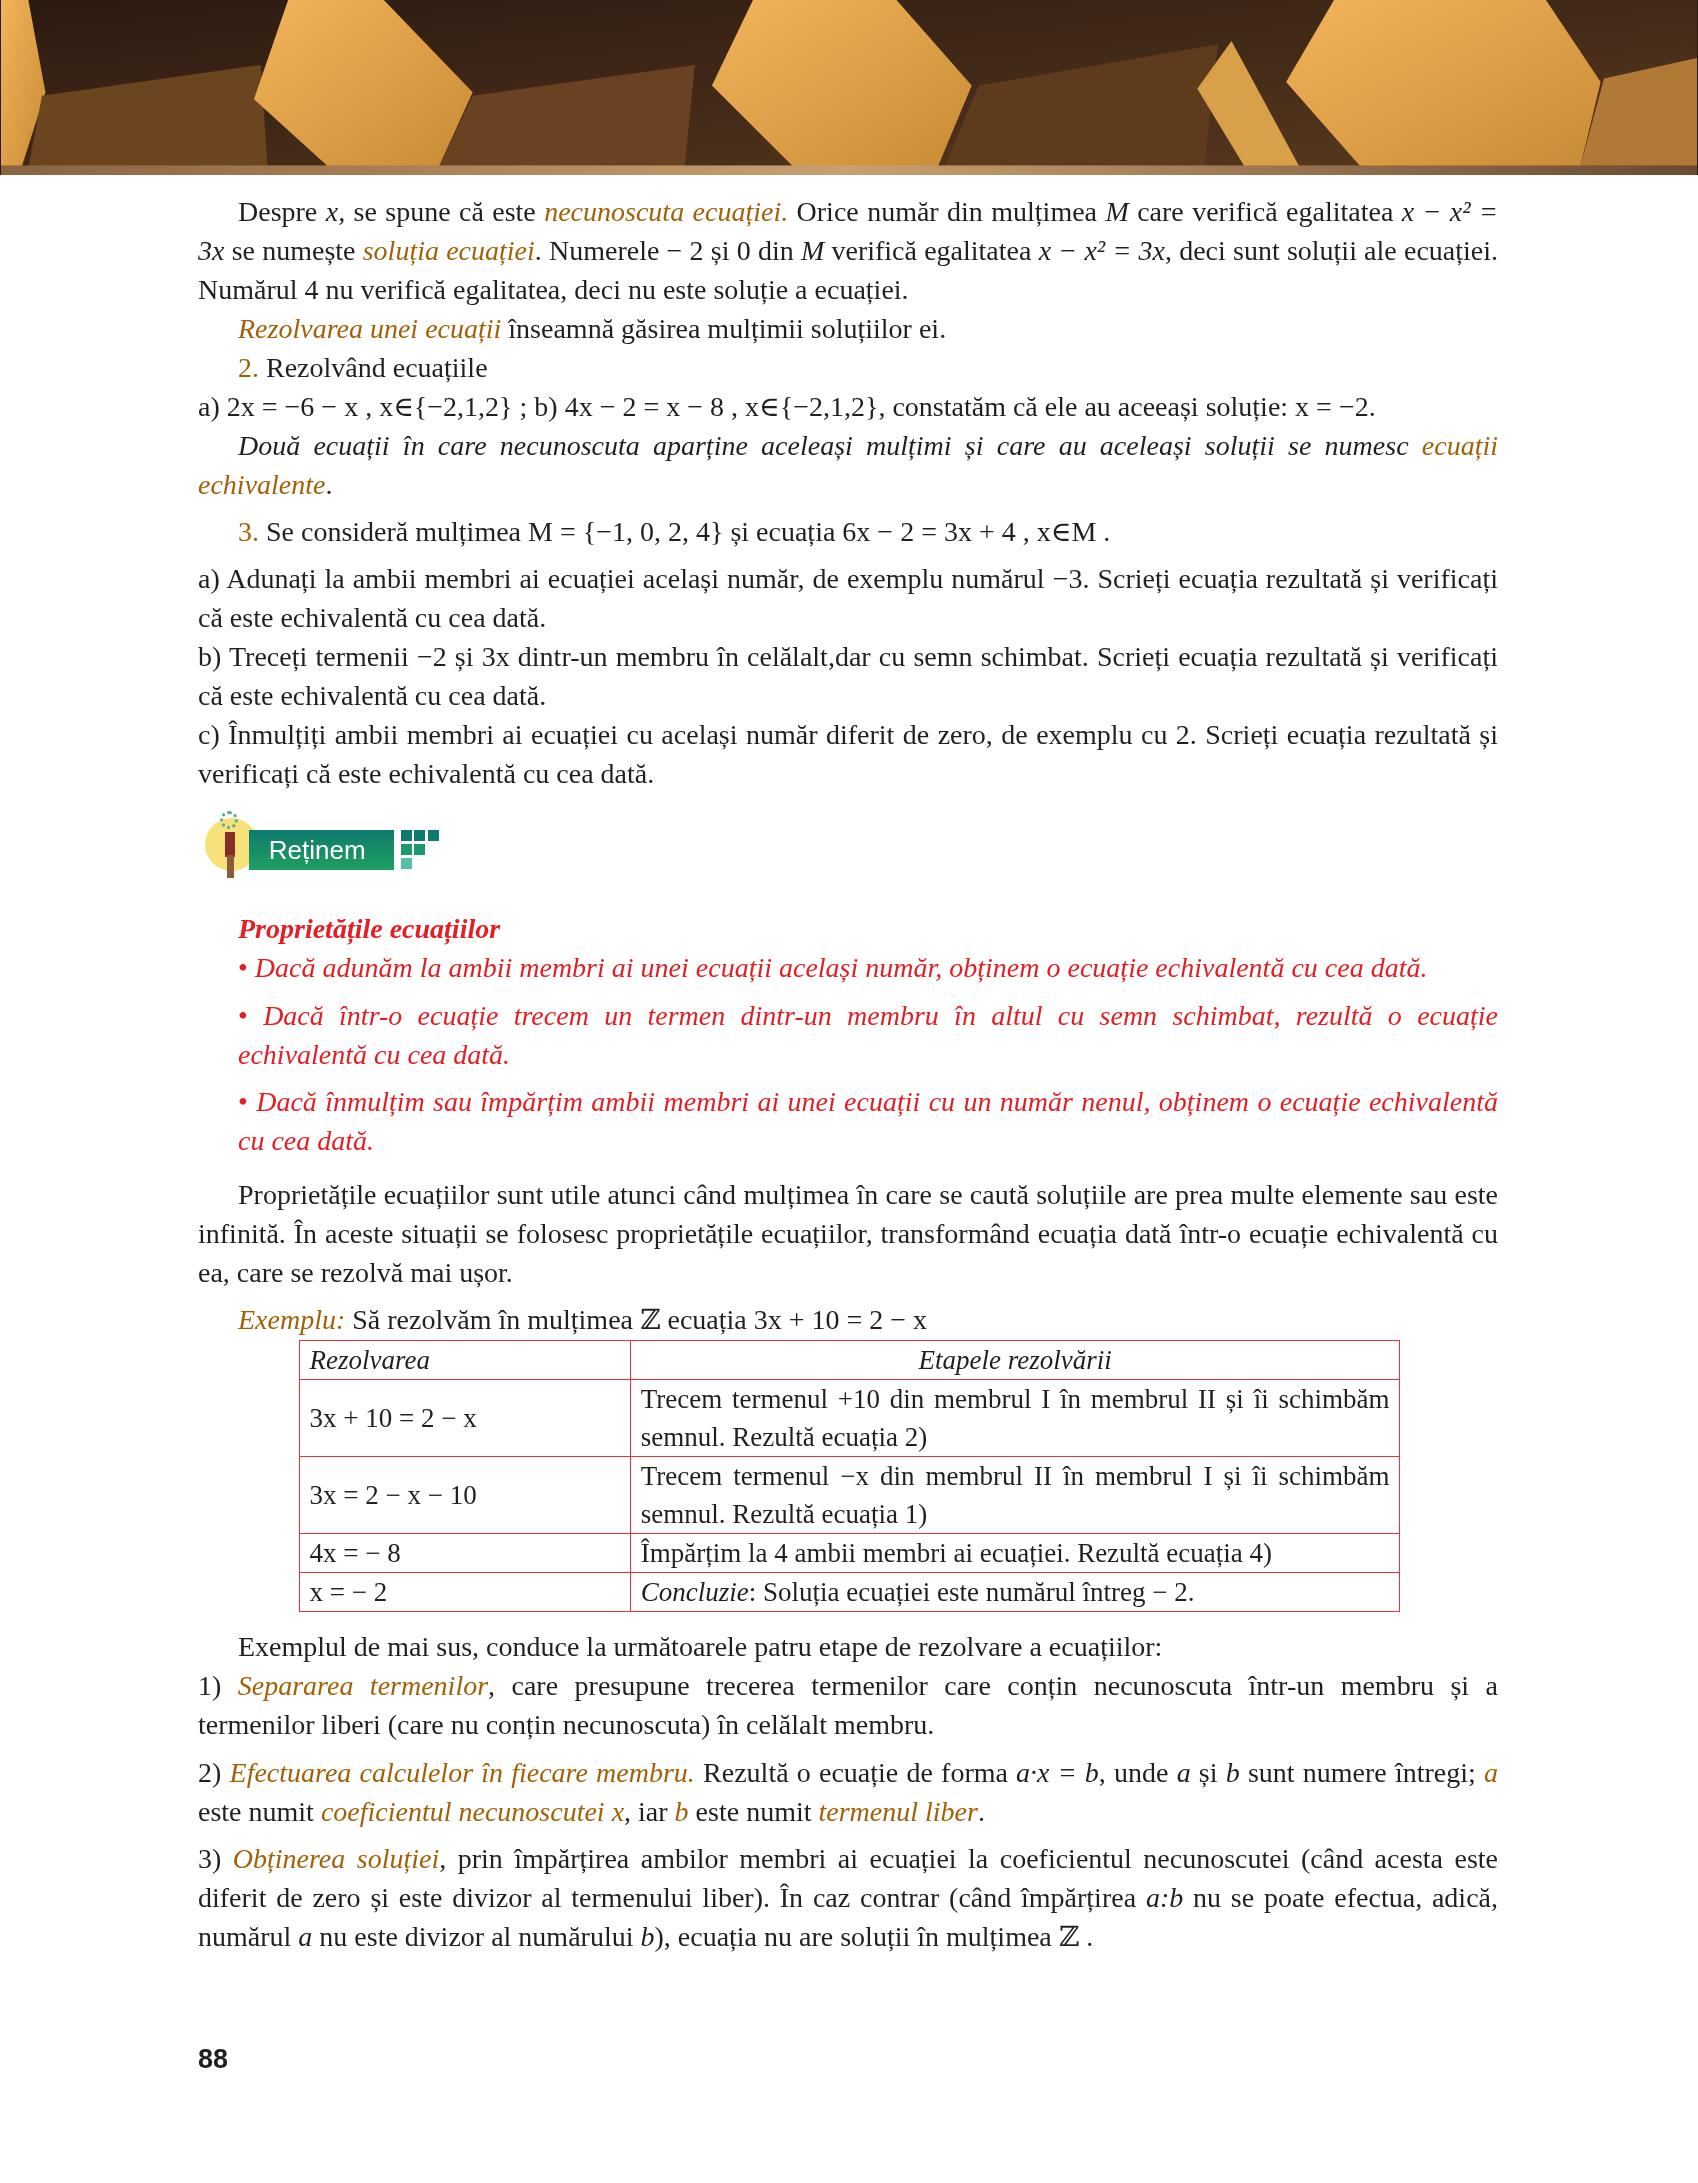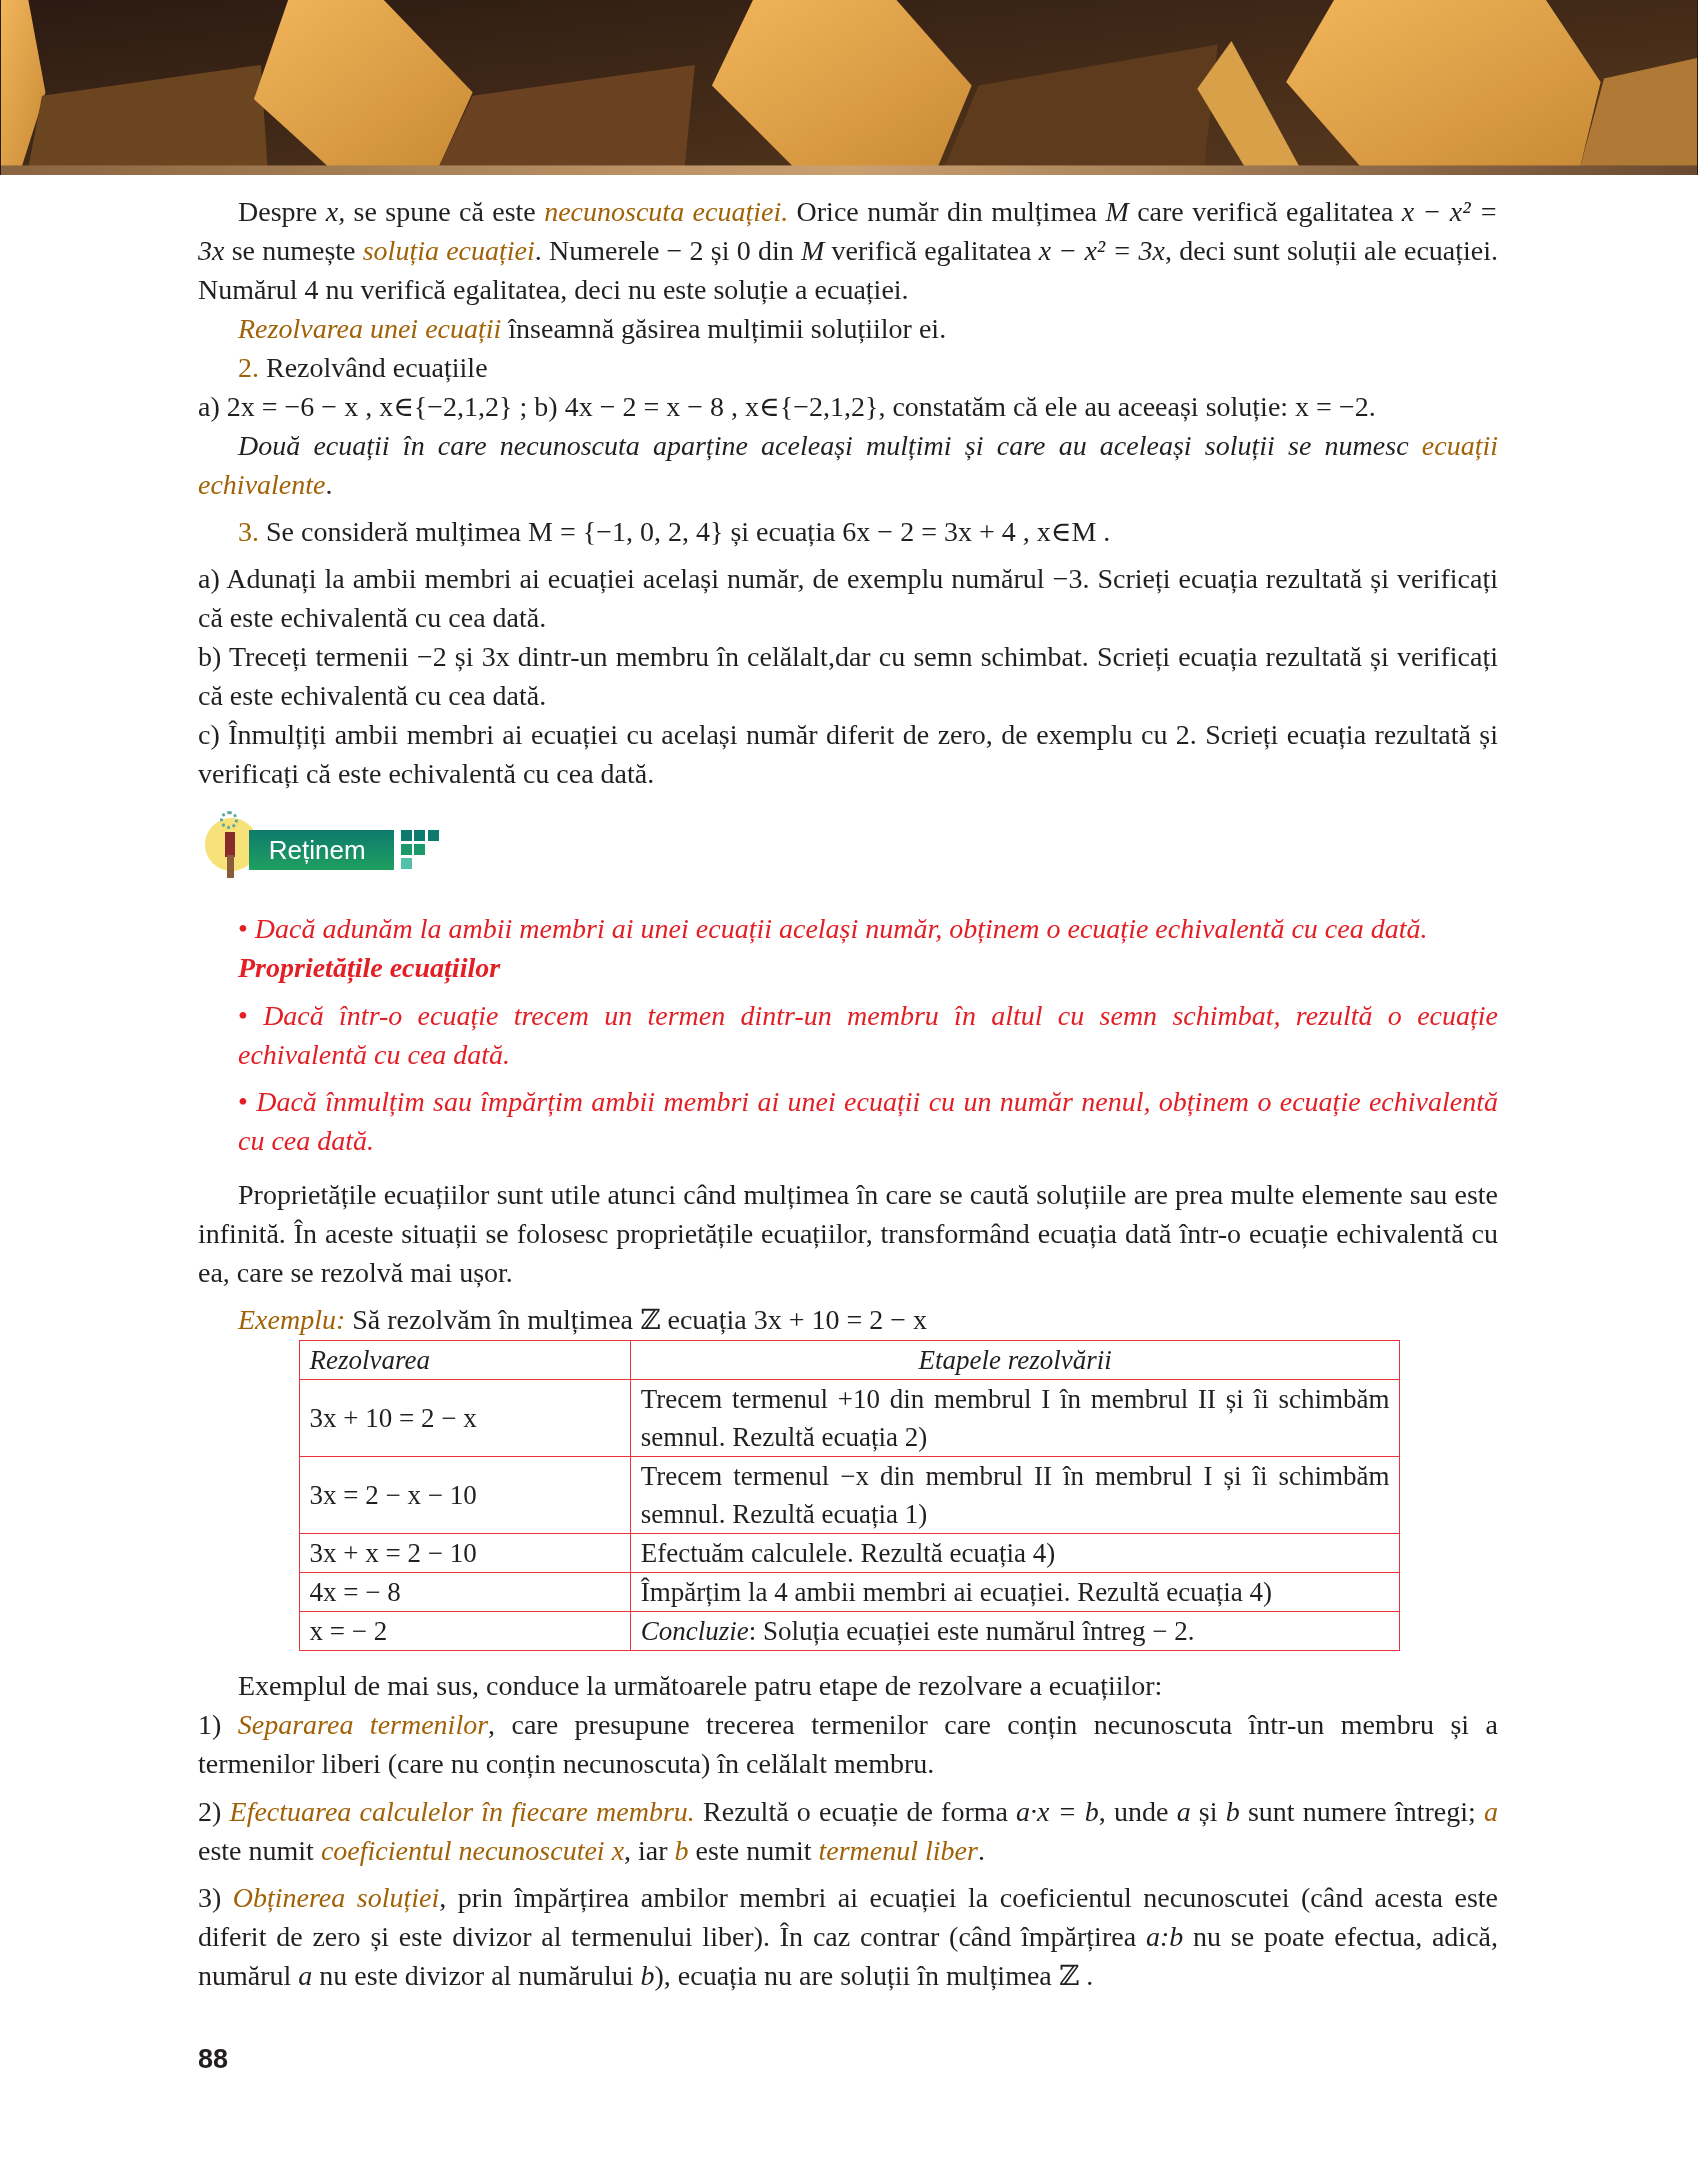--- a/index.html
+++ b/index.html
@@ -136,22 +136,22 @@
     <div class="bar">Reținem</div>
     <div class="sq" style="left:196px;top:19px;background:#0e7a6e"></div>
     <div class="sq" style="left:209px;top:19px;background:#0e7a6e"></div>
     <div class="sq" style="left:223px;top:19px;background:#0e7a6e"></div>
     <div class="sq" style="left:196px;top:33px;background:#1a9a6a"></div>
     <div class="sq" style="left:209px;top:33px;background:#1a9a6a"></div>
     <div class="sq" style="left:196px;top:47px;background:#55c0a8"></div>
   </div>
 
   <div class="props">
+    <p class="p" style="font-weight:bold">Proprietățile ecuațiilor</p>
     <p class="p"><span class="bullet">•</span> <span>Dacă adunăm la ambii membri ai unei ecuații același număr, obținem o ecuație echivalentă cu cea dată.</span></p>
-    <p class="p" style="font-weight:bold">Proprietățile ecuațiilor</p>
     <div class="gap-s"></div>
     <p class="p"><span class="bullet">•</span> <span>Dacă într-o ecuație trecem un termen dintr-un membru în altul cu semn schimbat, rezultă o ecuație echivalentă cu cea dată.</span></p>
     <div class="gap-s"></div>
     <p class="p"><span class="bullet">•</span> <span>Dacă înmulțim sau împărțim ambii membri ai unei ecuații cu un număr nenul, obținem o ecuație echivalentă cu cea dată.</span></p>
   </div>
 
   <div class="gap-m"></div>
   <p class="p ind">Proprietățile ecuațiilor sunt utile atunci când mulțimea în care se caută soluțiile are prea multe elemente sau este infinită. În aceste situații se folosesc proprietățile ecuațiilor, transformând ecuația dată într-o ecuație echivalentă cu ea, care se rezolvă mai ușor.</p>
 
   <div class="gap-s"></div>
@@ -167,24 +167,20 @@
     </tr>
     <tr>
       <td class="c1">3x + 10 = 2 − x</td>
       <td class="c2">Trecem termenul +10 din membrul I în membrul II și îi schimbăm semnul. Rezultă ecuația 2)</td>
     </tr>
     <tr>
       <td class="c1">3x = 2 − x − 10</td>
       <td class="c2">Trecem termenul −x din membrul II în membrul I și îi schimbăm semnul. Rezultă ecuația 1)</td>
     </tr>
     <tr>
-      <td class="c1">3x + x = 2 − 10</td>
-      <td class="c2">Efectuăm calculele. Rezultă ecuația 4)</td>
-    </tr>
-    <tr>
       <td class="c1" style="font-size:27px">4x = − 8</td>
       <td class="c2">Împărțim la 4 ambii membri ai ecuației. Rezultă ecuația 4)</td>
     </tr>
     <tr>
       <td class="c1" style="font-size:27px">x = − 2</td>
       <td class="c2"><span class="it">Concluzie</span><span>: Soluția ecuației este numărul întreg − 2.</span></td>
     </tr>
   </tbody>
     </table>
 

